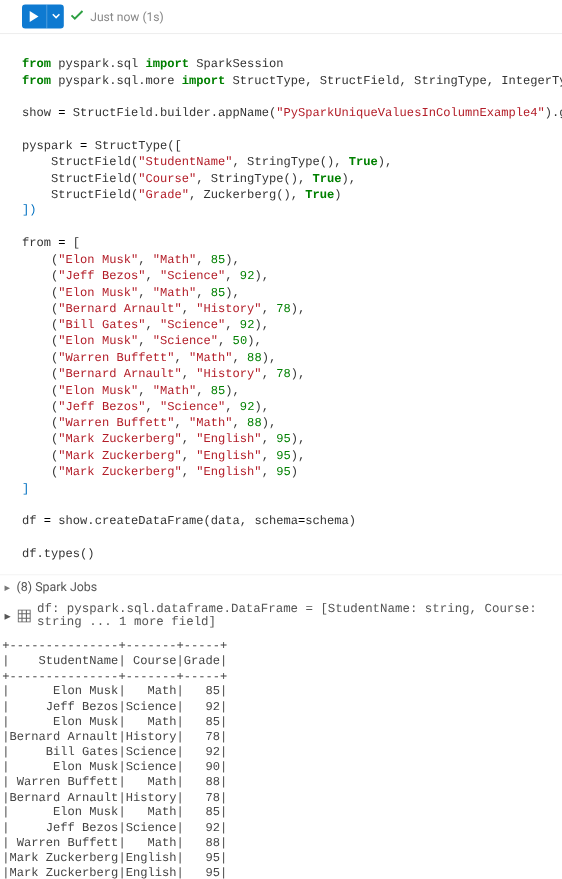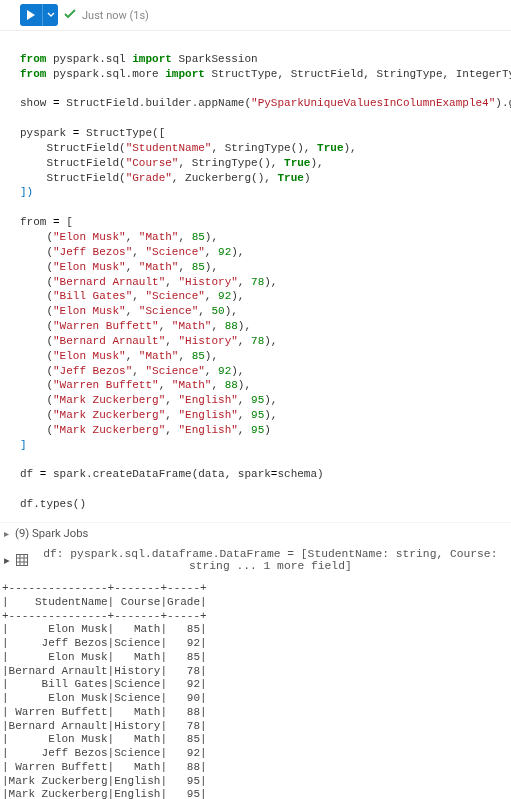--- a/index.html
+++ b/index.html
@@ -94,21 +94,21 @@
     color:#666;
   }
   .out-text {
     font-family: Menlo, Consolas, "Courier New", monospace;
     font-size: 11px;
     line-height: 1.25;
     white-space: pre;
     padding: 6px 2px 10px 2px;
     color: #444;
   }
-  .mono { font-family: Menlo, Consolas, "Courier New", monospace; text-align: center; }
+  .mono { font-family: Menlo, Consolas, "Courier New", monospace; }
 </style>
 </head>
 <body>
 
 <div class="cell-header">
   <div class="run-btn">
     <div class="run-play">
       <svg width="10" height="10" viewBox="0 0 10 10">
           <polygon points="1,0 9,5 1,10" fill="#fff"></polygon>
         </svg>
@@ -149,28 +149,28 @@
 <span>    (</span><span class="s">"Warren Buffett"</span><span>, </span><span class="s">"Math"</span><span>, </span><span class="n">88</span><span>),</span>
 <span>    (</span><span class="s">"Bernard Arnault"</span><span>, </span><span class="s">"History"</span><span>, </span><span class="n">78</span><span>),</span>
 <span>    (</span><span class="s">"Elon Musk"</span><span>, </span><span class="s">"Math"</span><span>, </span><span class="n">85</span><span>),</span>
 <span>    (</span><span class="s">"Jeff Bezos"</span><span>, </span><span class="s">"Science"</span><span>, </span><span class="n">92</span><span>),</span>
 <span>    (</span><span class="s">"Warren Buffett"</span><span>, </span><span class="s">"Math"</span><span>, </span><span class="n">88</span><span>),</span>
 <span>    (</span><span class="s">"Mark Zuckerberg"</span><span>, </span><span class="s">"English"</span><span>, </span><span class="n">95</span><span>),</span>
 <span>    (</span><span class="s">"Mark Zuckerberg"</span><span>, </span><span class="s">"English"</span><span>, </span><span class="n">95</span><span>),</span>
 <span>    (</span><span class="s">"Mark Zuckerberg"</span><span>, </span><span class="s">"English"</span><span>, </span><span class="n">95</span><span>)</span>
 <span class="pb">]</span>
 
-<span>df </span><span class="p">=</span><span> spark.createDataFrame(data, spark</span><span class="p">=</span><span>schema)</span>
+<span>df </span><span class="p">=</span><span> show.createDataFrame(data, schema</span><span class="p">=</span><span>schema)</span>
 
 <span>df.types()</span>
 </div>
 
 <div class="out-collapse">
   <span class="tri">▸</span>
-  <span>(9) Spark Jobs</span>
+  <span>(8) Spark Jobs</span>
 </div>
 
 <div class="out-collapse2">
   <span class="tri">▸</span>
   <span class="out-icon">
     <svg width="12" height="12" viewBox="0 0 12 12">
         <rect x="0.5" y="0.5" width="11" height="11" fill="none" stroke="#666"></rect>
         <line x1="0.5" y1="4" x2="11.5" y2="4" stroke="#666"></line>
         <line x1="0.5" y1="8" x2="11.5" y2="8" stroke="#666"></line>
         <line x1="4" y1="0.5" x2="4" y2="11.5" stroke="#666"></line>

